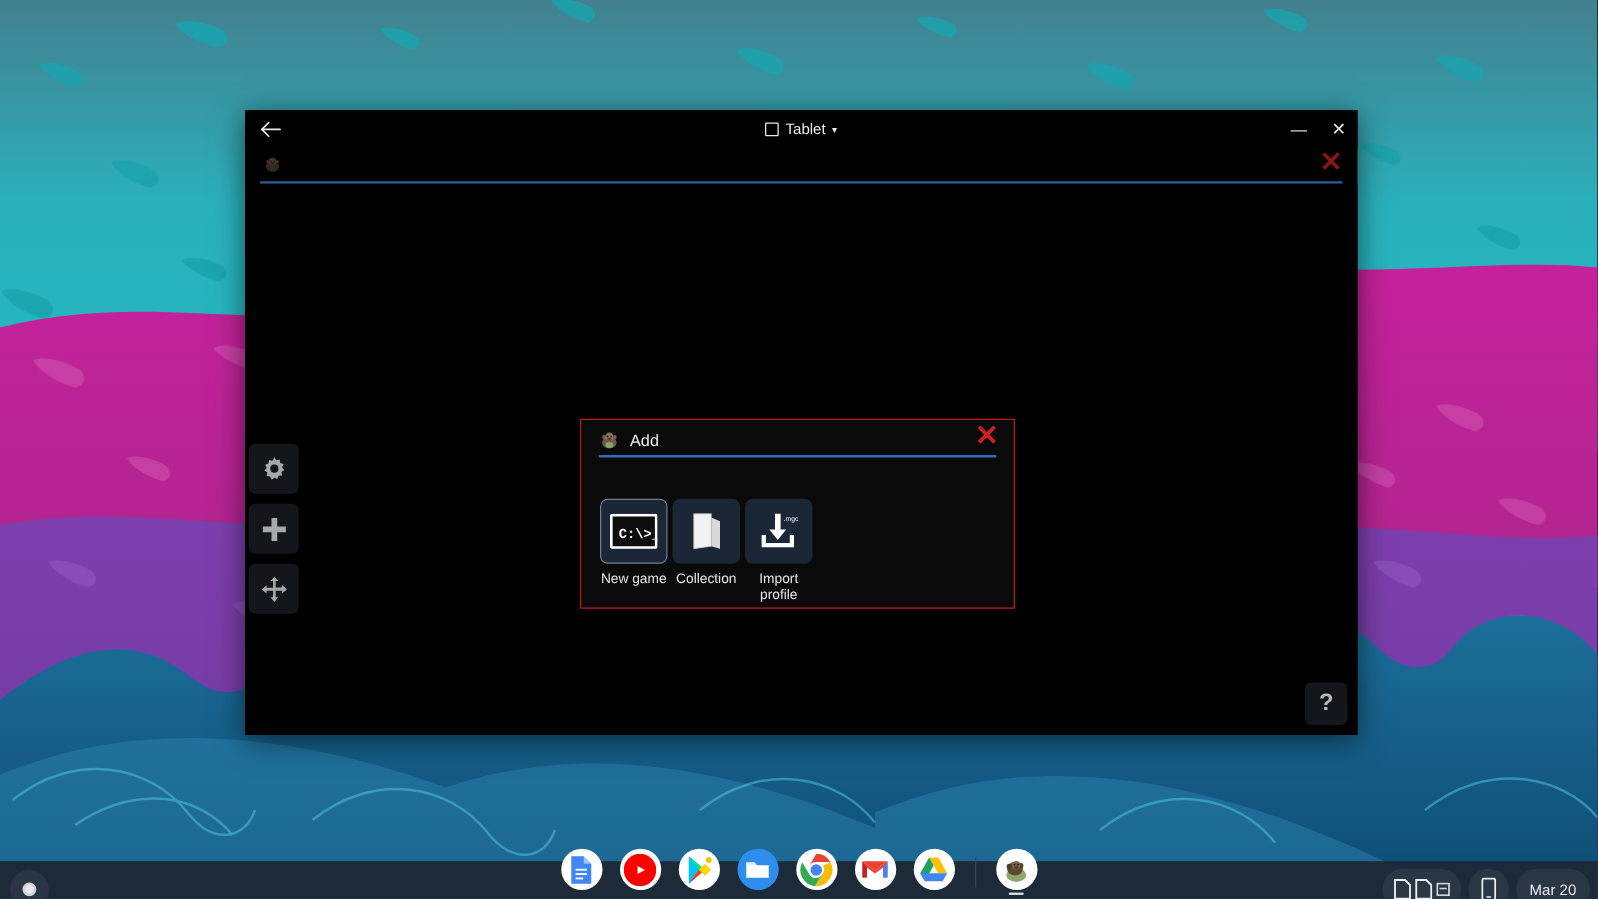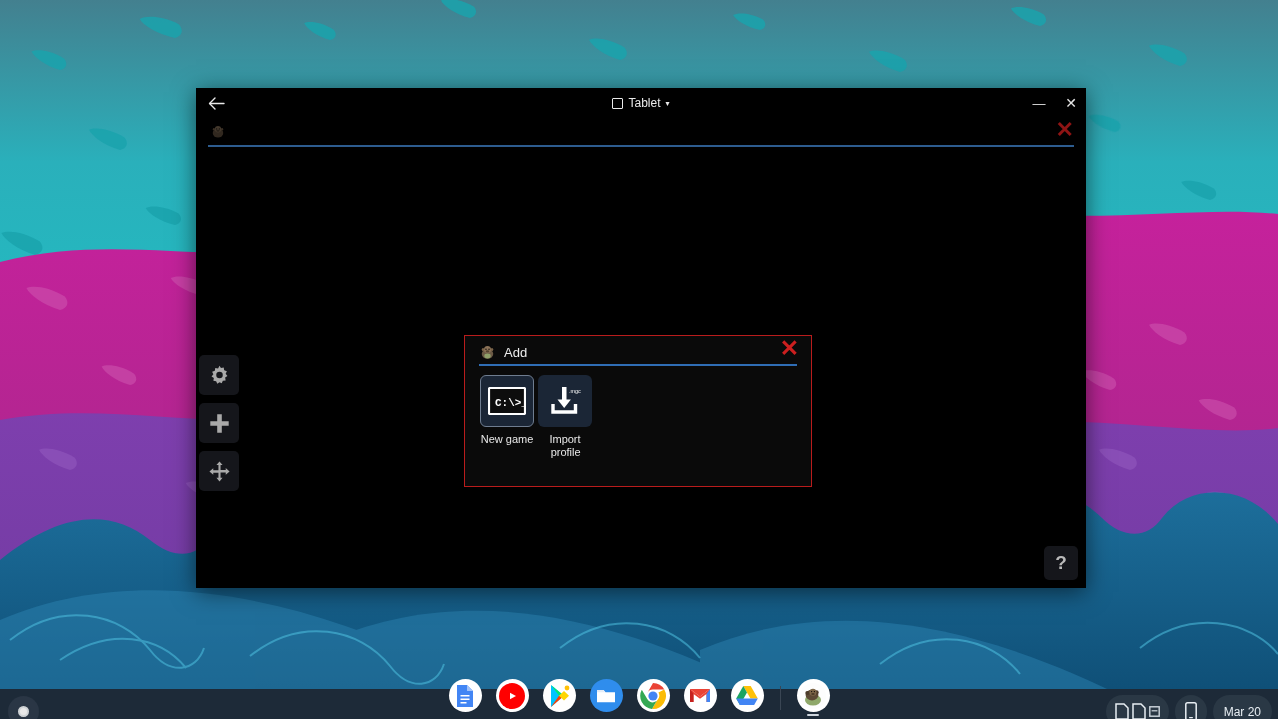--- a/index.html
+++ b/index.html
@@ -98,37 +98,37 @@
     display:flex; align-items:center; position:relative;
     border-bottom:2px solid #2f6db5;
   }
   #dlg-app-icon{ width:17px; height:16px; margin-right:8px; }
   #dlg-title{ color:#eee; font-size:13px; }
   #dlg-close{
     position:absolute; right:-2px; top:-3px;
     color:#cc1f1f; font-size:23px; font-weight:bold; line-height:1;
   }
   #dlg-items{
-    display:flex; gap:2px; padding:9px 0 0 14px;
+    display:flex; gap:2px; padding:9px 0 0 14px;margin-top:24px;
   }
   .dlg-item{
     width:56px;
     display:flex; flex-direction:column; align-items:center;
   }
   .dlg-tile{
     width:54px; height:52px; border-radius:6px;
     background:#1b2636;
     display:flex; align-items:center; justify-content:center;
   }
   .dlg-item.selected .dlg-tile{
     border:1.5px solid #6f7d90; background:#1b2636;
   }
   .dlg-label{
     margin-top:6px; color:#e8e8e8; font-size:11px;
-    text-align:right; line-height:1.15;
+    text-align:center; line-height:1.15;
   }
 
   
   #shelf{
     position:absolute; left:0; bottom:0; width:1278px; height:30px;
     background:#1d2a38; z-index:20;
     display:flex; align-items:center;
   }
   #launcher{
     position:absolute; left:8px; top:7px; width:31px; height:31px;
@@ -367,20 +367,30 @@
         <div class="dlg-item selected">
           <div class="dlg-tile">
             <svg width="38" height="28" viewBox="0 0 38 28">
               <rect x="1" y="1" width="36" height="26" rx="1" fill="#0d0d0d" stroke="#ffffff" stroke-width="2.2"></rect>
               <text x="7" y="19" font-family="'Liberation Mono',monospace" font-size="11" font-weight="bold" fill="#ffffff">C:\&gt;_</text>
             </svg>
           </div>
           <div class="dlg-label">New game</div>
         </div>
 
+        <div class="dlg-item">
+          <div class="dlg-tile">
+            <svg width="34" height="34" viewBox="0 0 34 34">
+              <path d="M7 3 L21 3 L21 29 L7 31 Z" fill="#f2f2f2"></path>
+              <path d="M21 6 L28 9 L28 31 L21 29 Z" fill="#d9d9d9"></path>
+              <path d="M7 3 L21 3 L21 29 L7 31 Z" fill="none" stroke="#bfbfbf" stroke-width="0.6"></path>
+            </svg>
+          </div>
+          <div class="dlg-label">Collection</div>
+        </div>
 
         <div class="dlg-item">
           <div class="dlg-tile">
             <svg width="36" height="34" viewBox="0 0 36 34">
               <rect x="15" y="3" width="4.5" height="14" fill="#ffffff"></rect>
               <path d="M10.5 15.5 L17.2 24 L23.9 15.5 Z" fill="#ffffff"></path>
               <path d="M6 20 L6 28 L28.5 28 L28.5 20" fill="none" stroke="#ffffff" stroke-width="3.4"></path>
               <text x="22" y="9" font-family="'Liberation Sans',sans-serif" font-size="5.4" fill="#ffffff">.mgc</text>
             </svg>
           </div>

